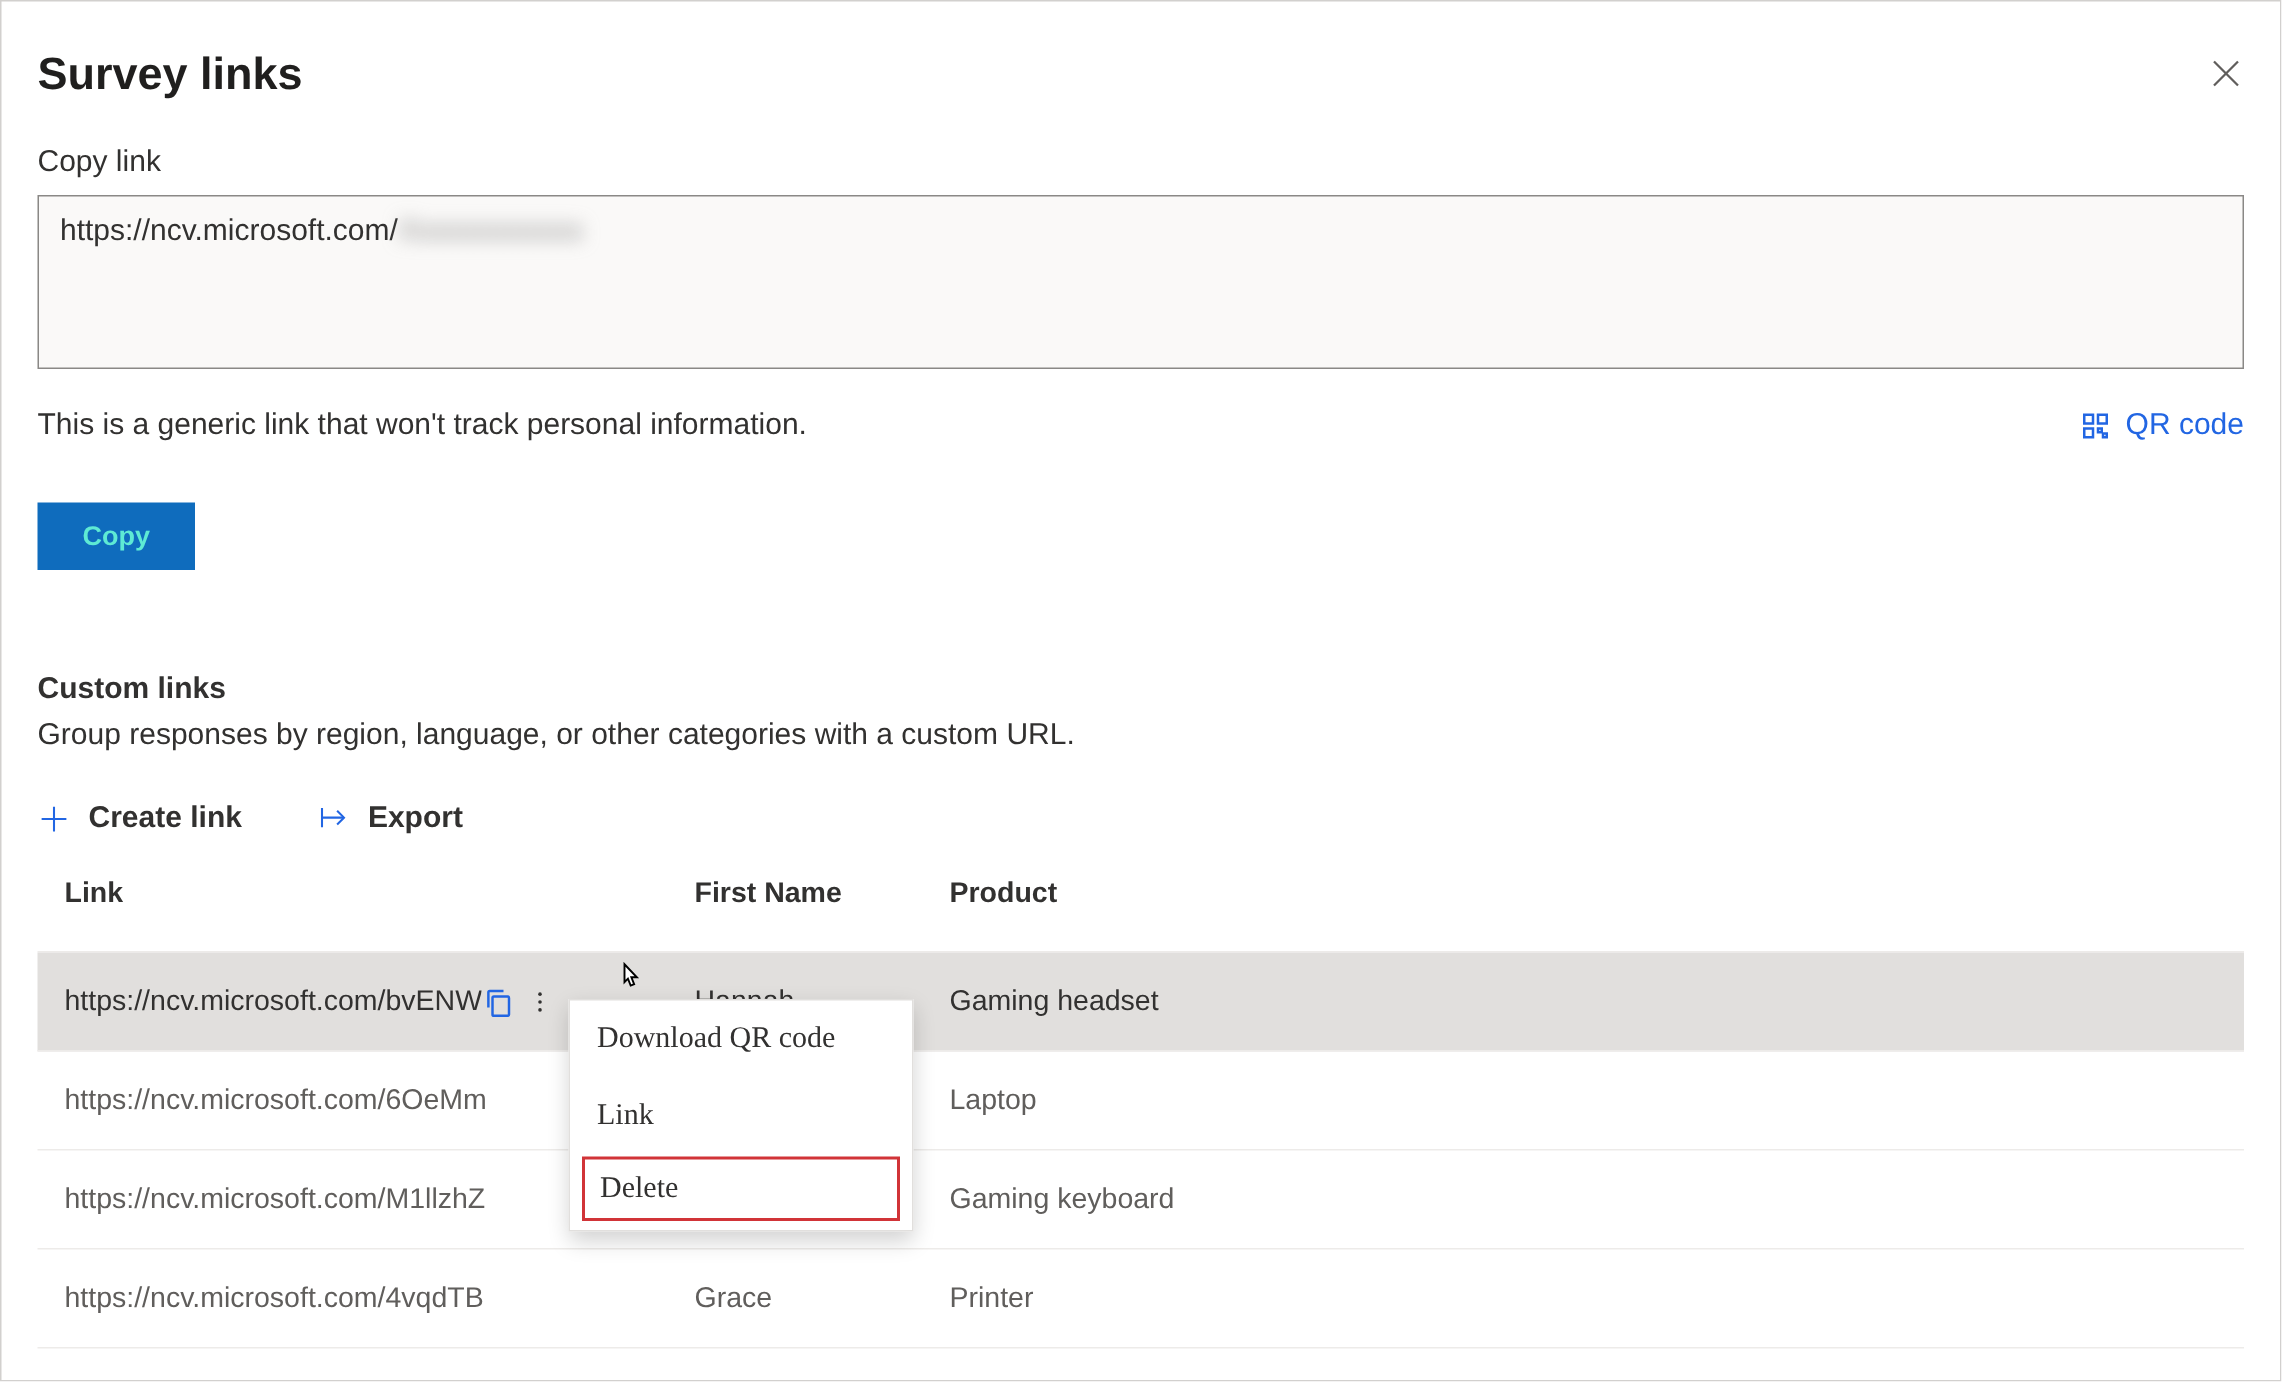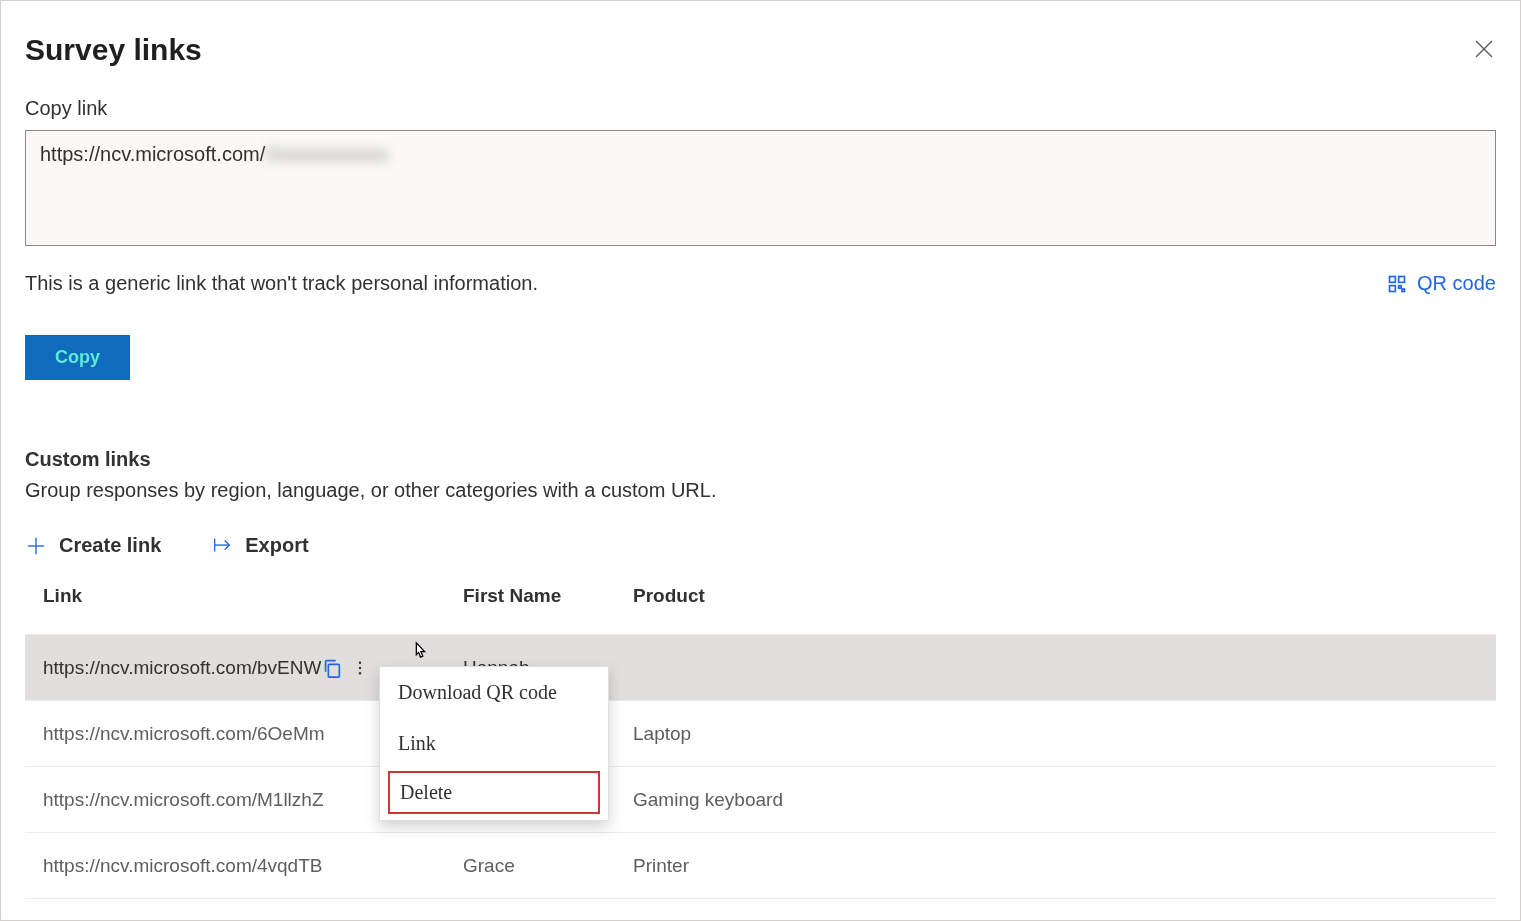--- a/index.html
+++ b/index.html
@@ -253,20 +253,21 @@
             <rect x="8" y="8" width="12" height="14" rx="1"></rect>
             <path d="M5 16 V5 a1 1 0 0 1 1-1 h10"></path>
           </svg>
         <svg class="more-icon" viewBox="0 0 24 24" fill="currentColor">
             <circle cx="12" cy="5" r="1.6"></circle>
             <circle cx="12" cy="12" r="1.6"></circle>
             <circle cx="12" cy="19" r="1.6"></circle>
           </svg>
       </div>
       <div>Hannah</div>
+      <div>Gaming headset</div>
     </div>
 
     <div class="table-row">
       <div class="link-cell">
           <span class="link-text">https://ncv.microsoft.com/6OeMm</span>
         </div>
       <div></div>
       <div>Laptop</div>
     </div>
 

